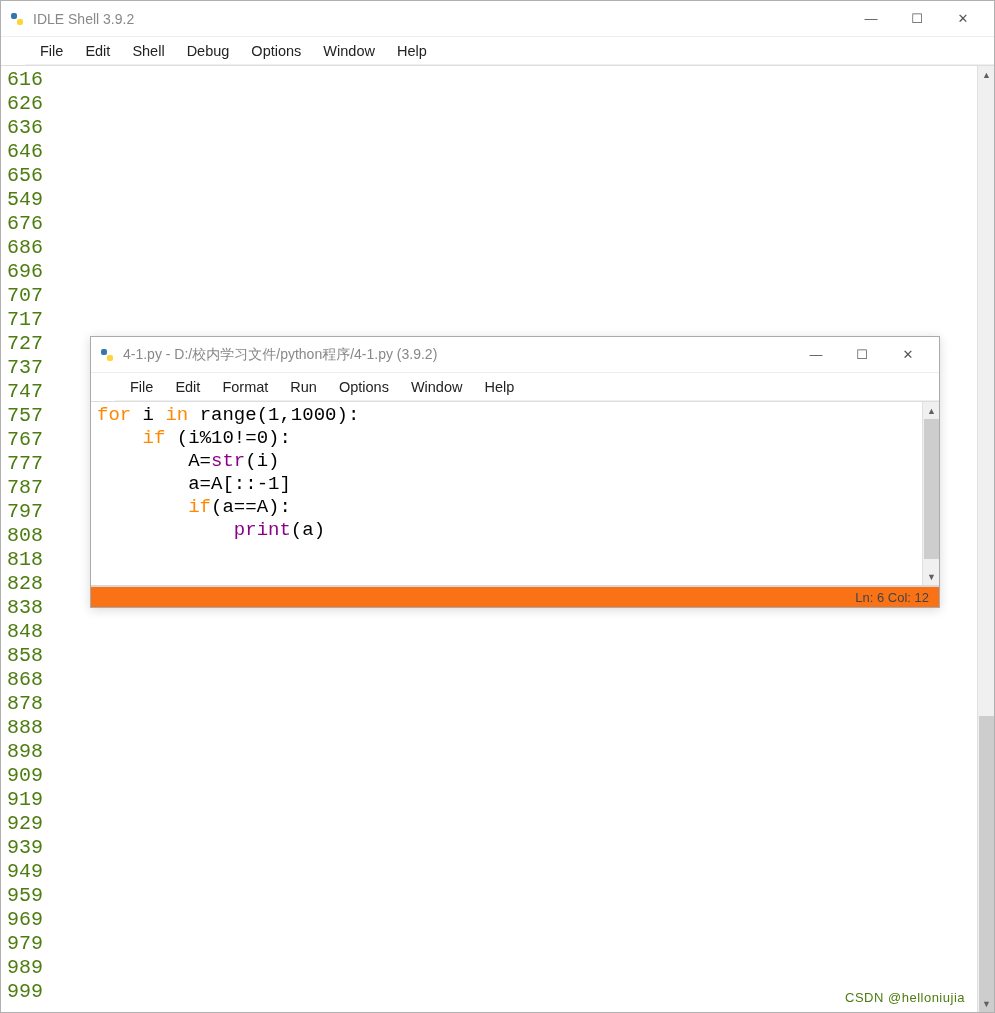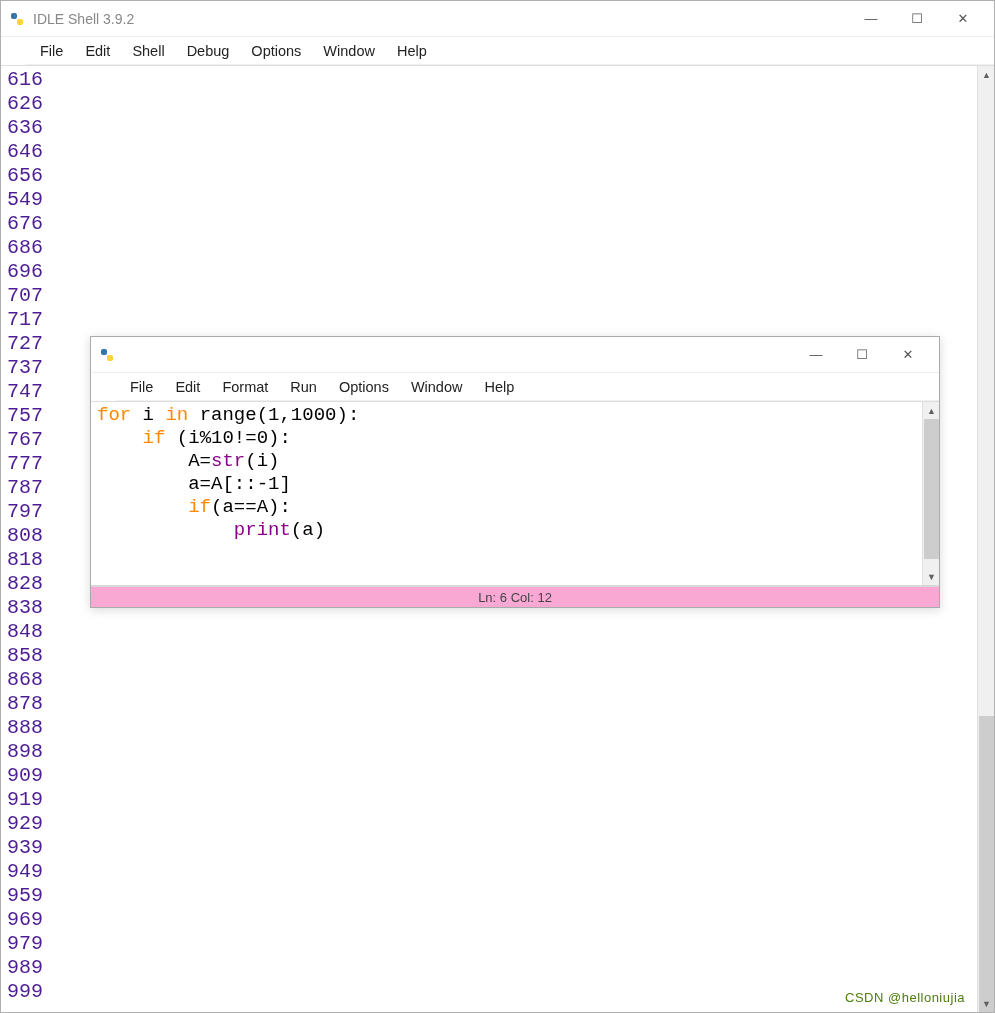--- a/index.html
+++ b/index.html
@@ -81,21 +81,21 @@
 .code-area {
   flex: 1;
   font-family: "Consolas", "Courier New", monospace;
   font-size: 20px;
   line-height: 24px;
   padding: 2px 6px;
   white-space: pre;
   overflow: hidden;
   color: #000000;
 }
-.output-num { color: #4c1d95; }
+.output-num { color: #4d7c0f; }
 .kw { color: #ff8800; }
 .builtin { color: #8b008b; }
 .scrollbar-v {
   width: 17px;
   background: #f0f0f0;
   position: relative;
   border-left: 1px solid #e0e0e0;
 }
 .scroll-arrow {
   width: 17px;
@@ -112,25 +112,25 @@
 .scroll-arrow.down { bottom: 0; }
 .scroll-thumb {
   position: absolute;
   width: 15px;
   left: 1px;
   background: #cdcdcd;
   cursor: pointer;
 }
 .statusbar {
   height: 22px;
-  background: #f9a8d4;
+  background: #f97316;
   border-top: 2px solid #d8d8d8;
   display: flex;
   align-items: center;
-  justify-content: center;
+  justify-content: flex-end;
   padding: 0 10px;
   font-size: 13px;
   color: #444;
 }
 .editor-window {
   top: 336px;
   left: 90px;
   width: 850px;
   height: 272px;
   box-shadow: 0 2px 10px rgba(0,0,0,0.15);
@@ -228,20 +228,21 @@
 </div>
 
 <div class="window editor-window">
   <div class="titlebar">
     <span class="icon">
       <svg width="16" height="16" viewBox="0 0 16 16">
           <rect x="2" y="2" width="6" height="6" rx="2" fill="#3776ab"></rect>
           <rect x="8" y="8" width="6" height="6" rx="2" fill="#ffd43b"></rect>
         </svg>
     </span>
+    <span>4-1.py - D:/校内学习文件/python程序/4-1.py (3.9.2)</span>
     <span class="spacer"></span>
     <div class="winbtns">
       <div class="winbtn">—</div>
       <div class="winbtn">☐</div>
       <div class="winbtn close">✕</div>
     </div>
   </div>
   <div class="menubar" id="editor-menubar">
       <div class="menu-item">File</div>
       <div class="menu-item">Edit</div>

